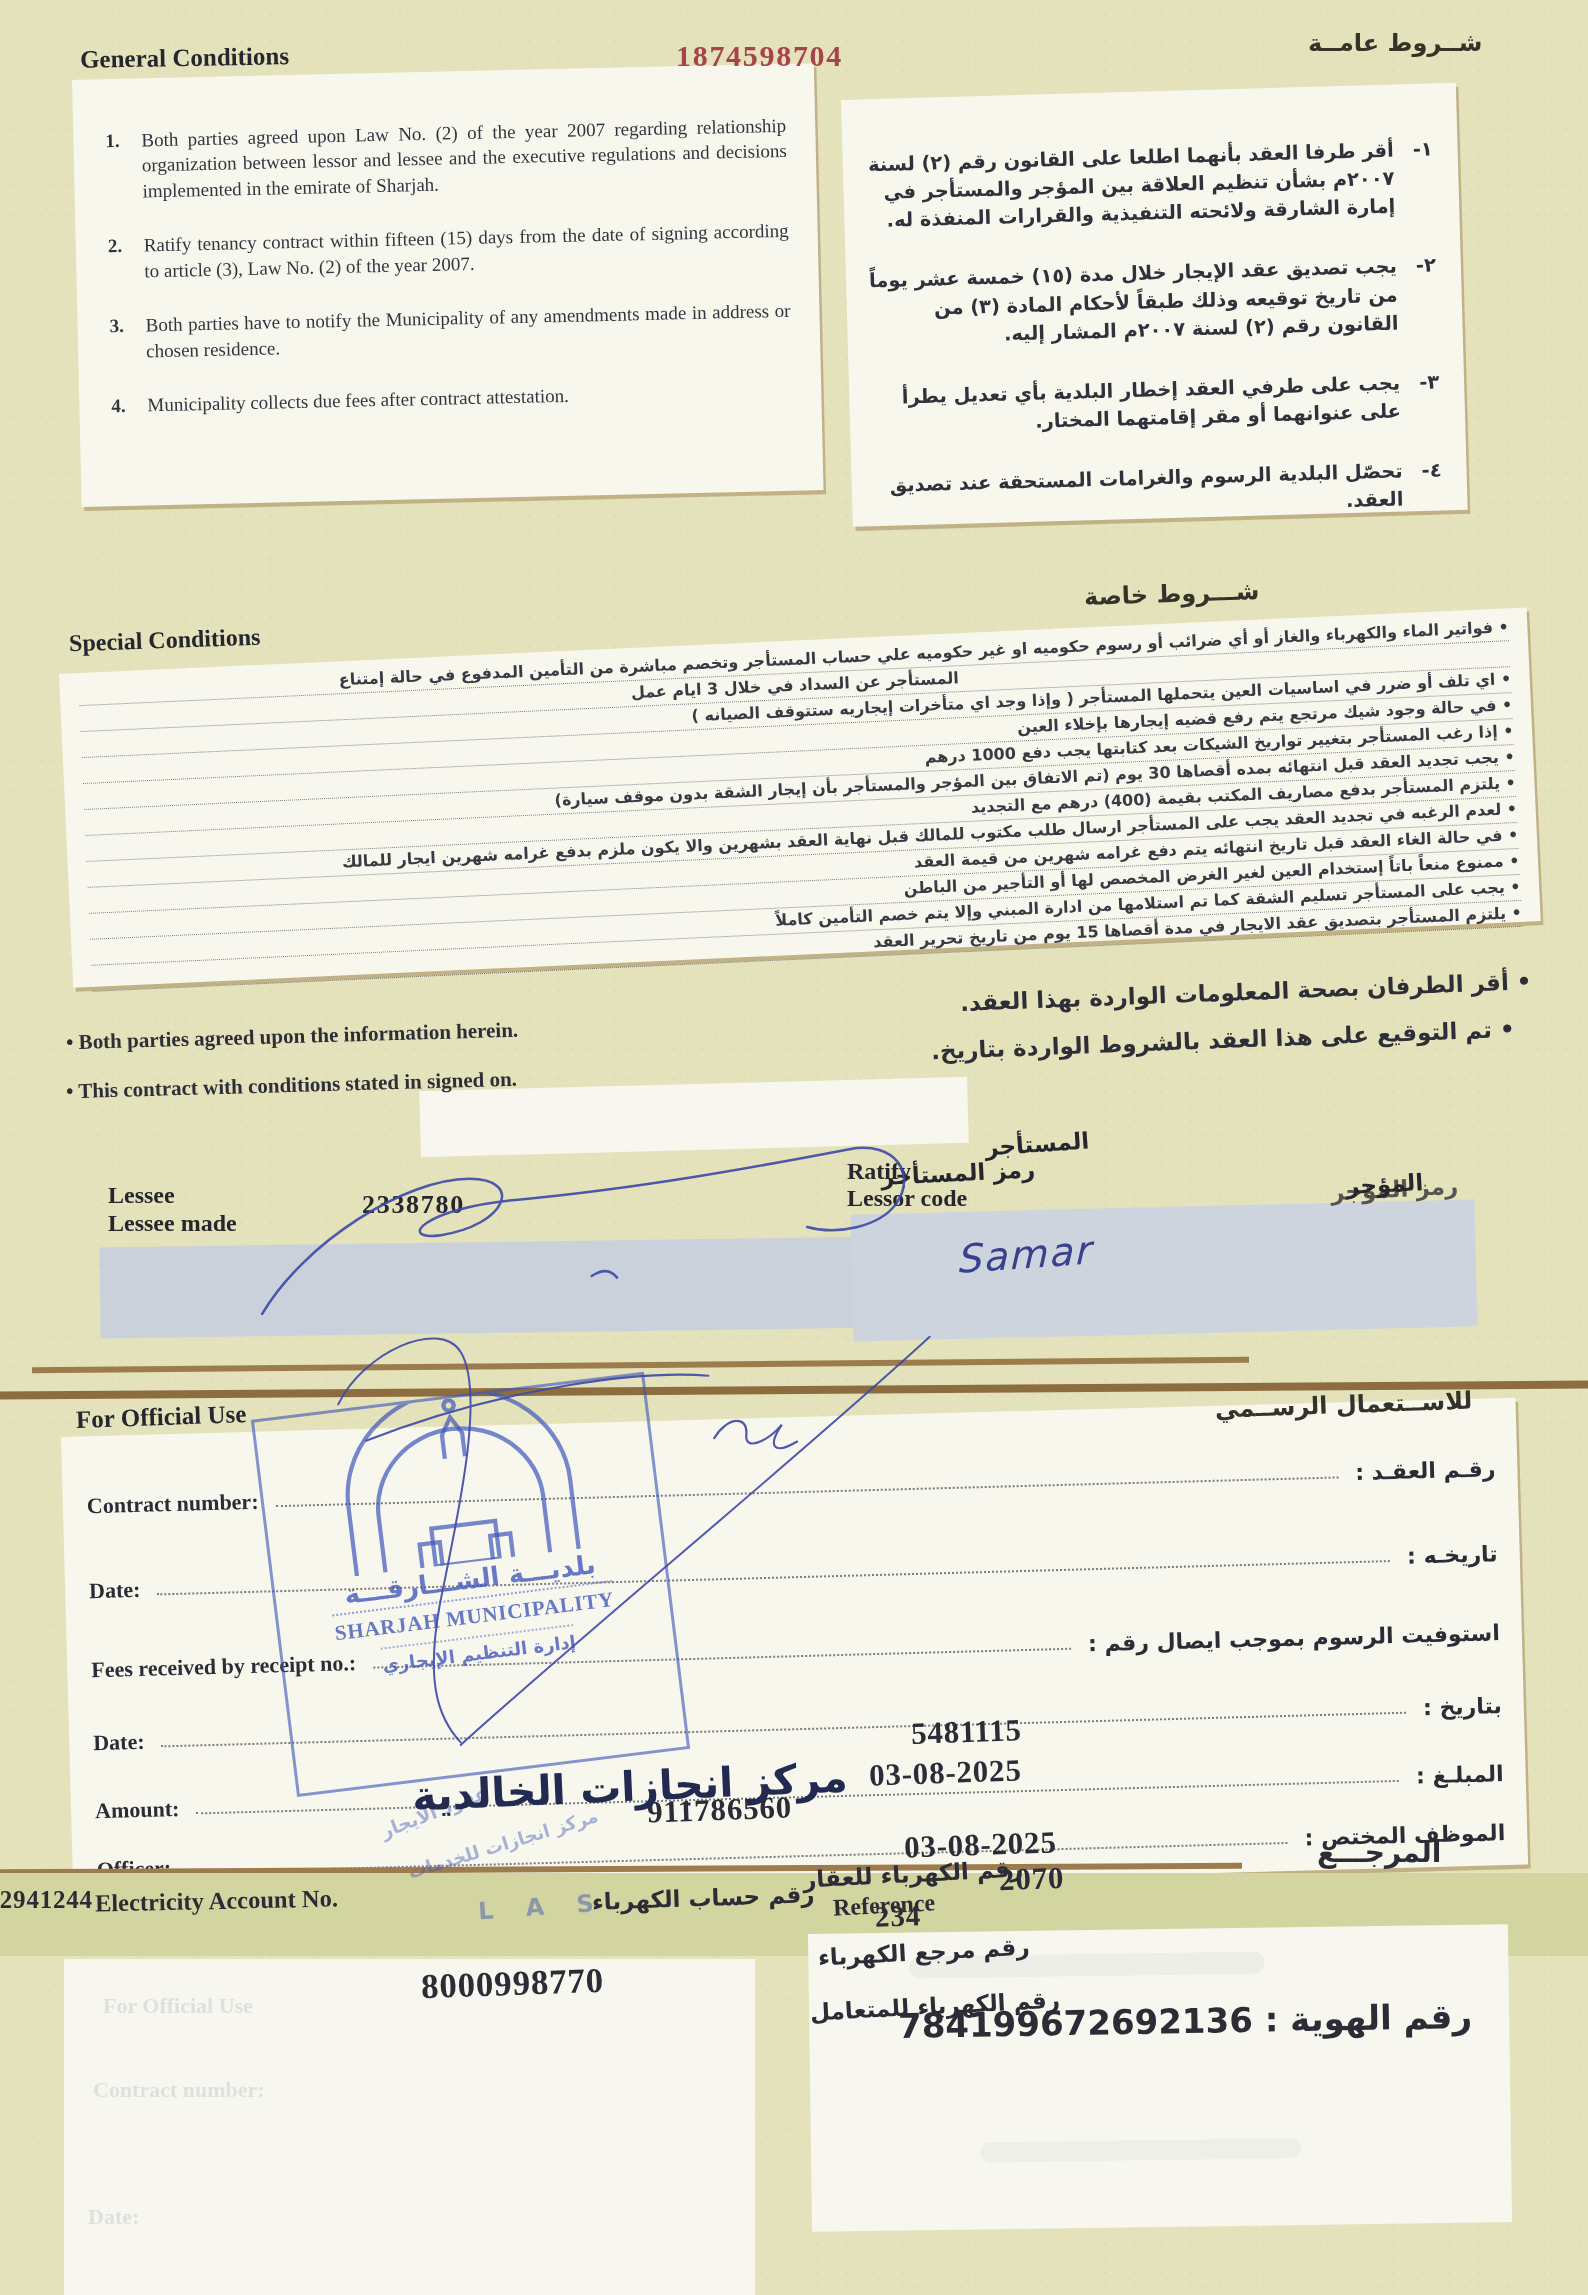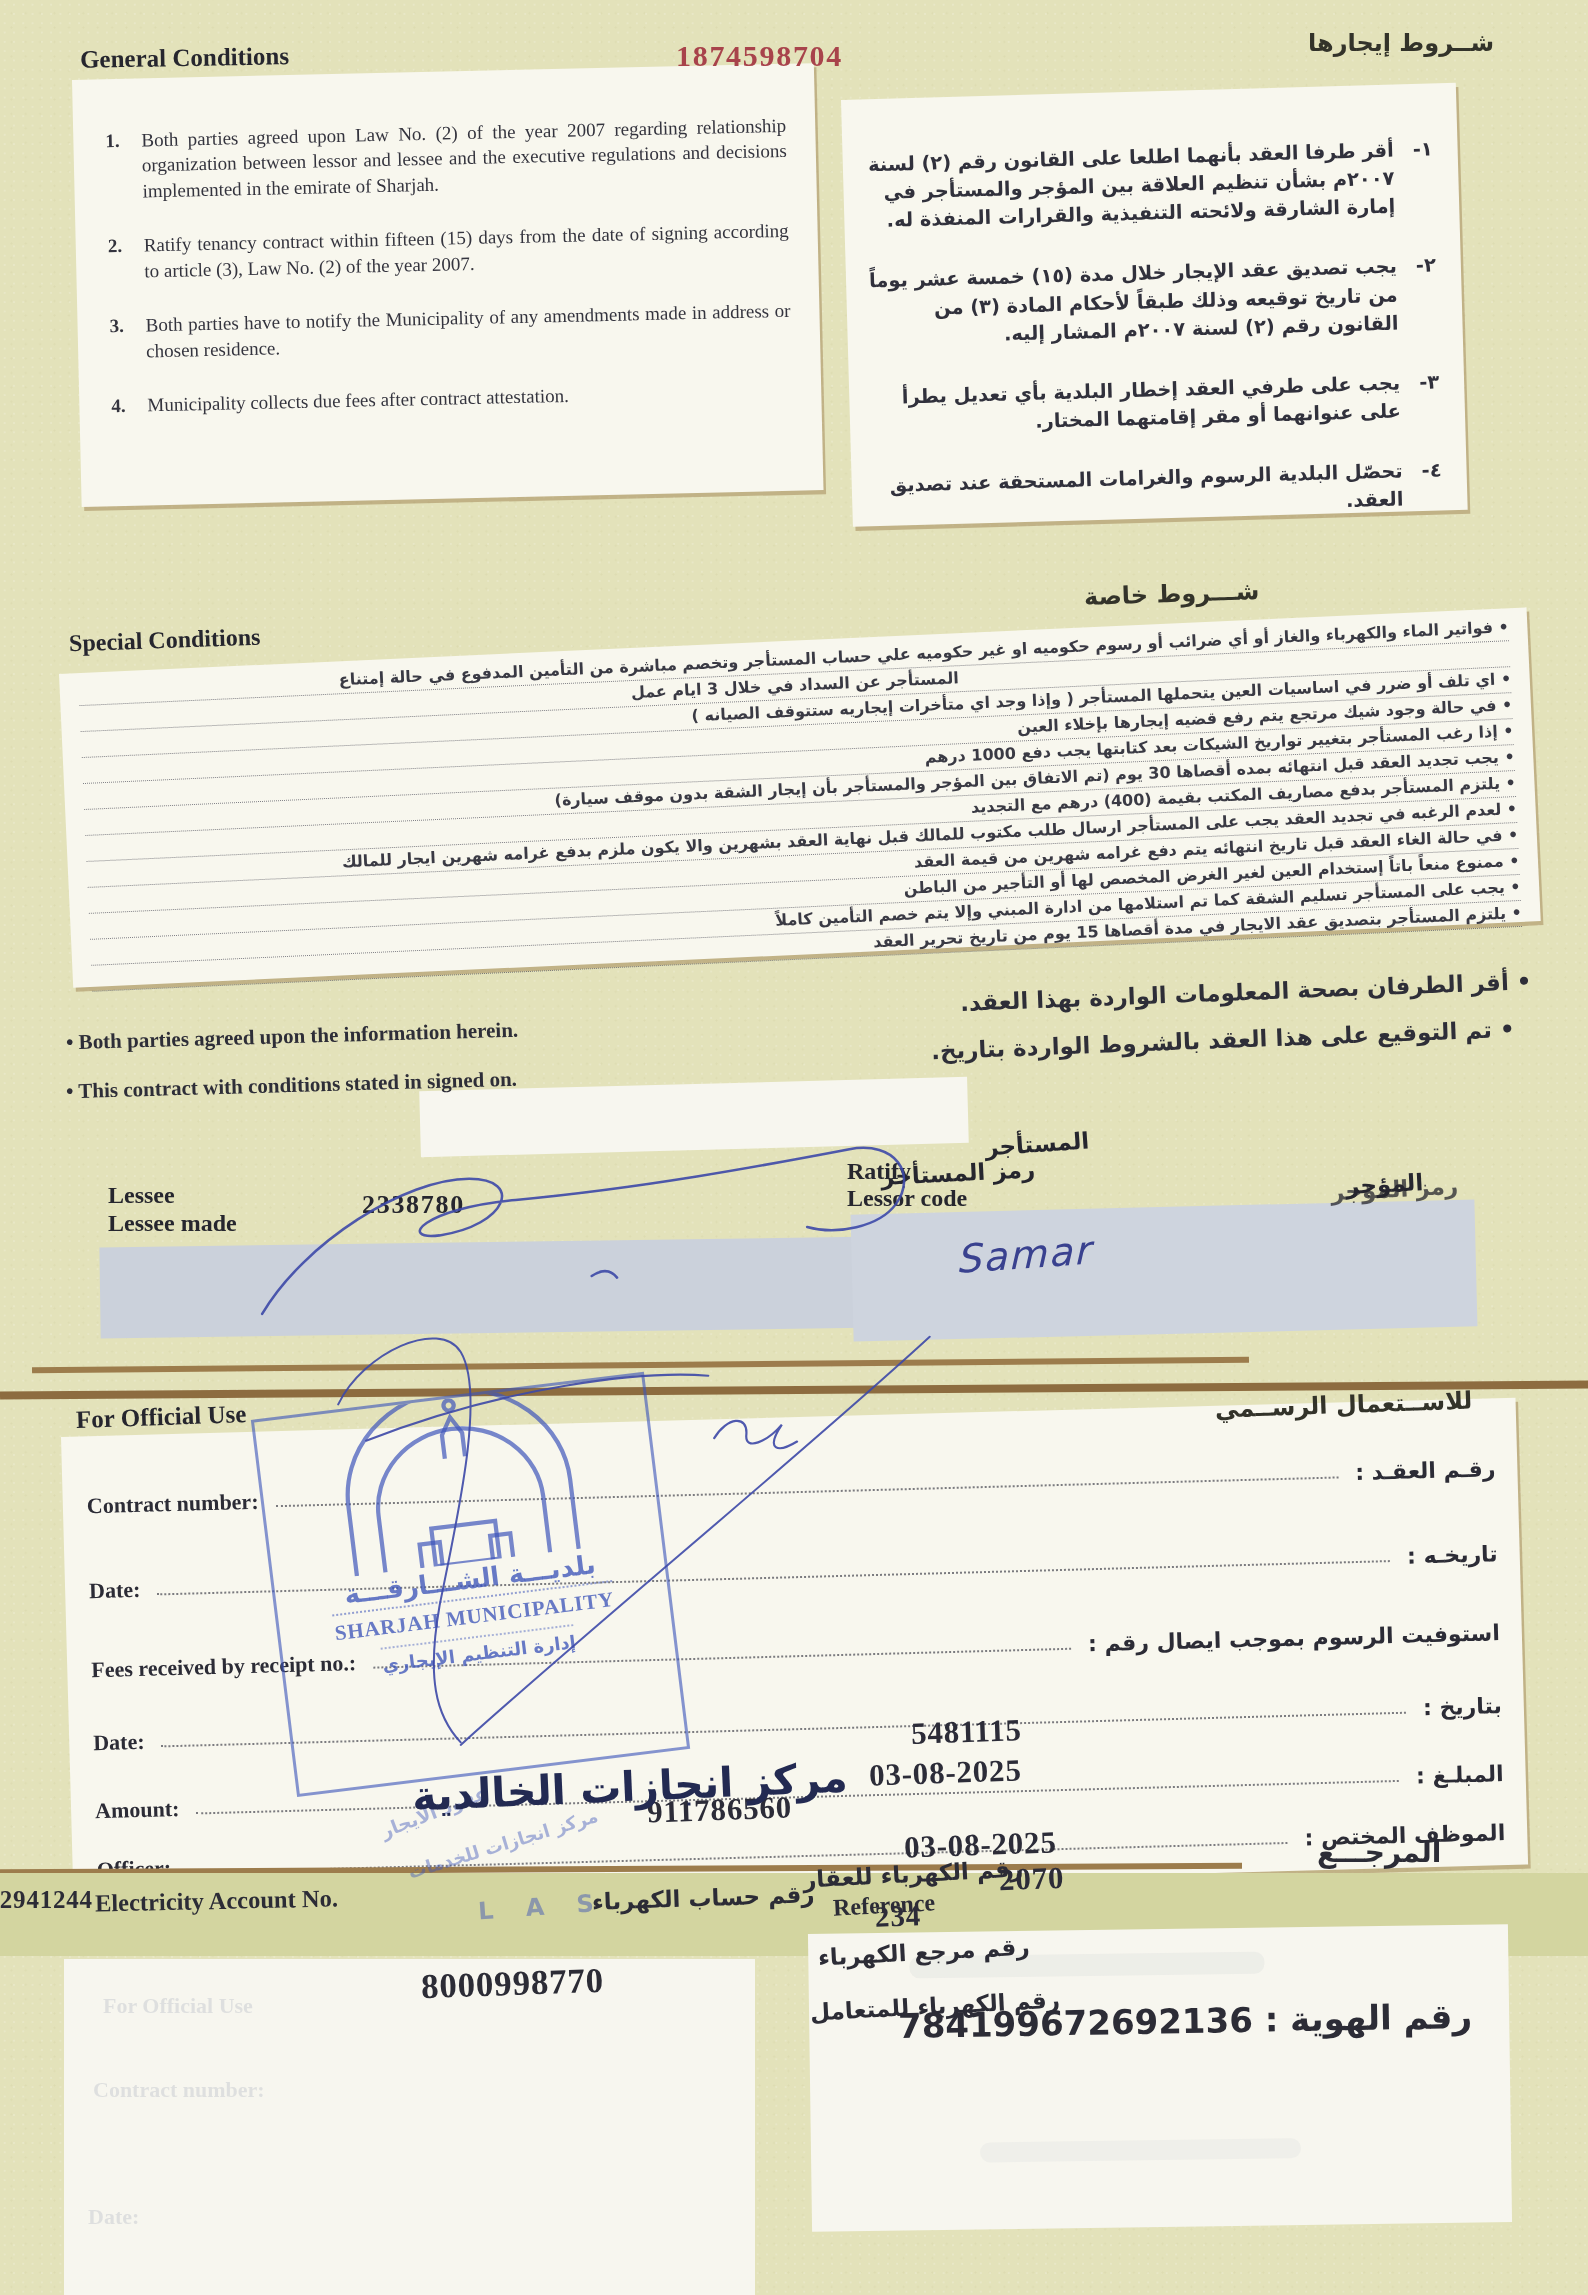--- a/index.html
+++ b/index.html
@@ -63,21 +63,21 @@
   .whitebox{position:absolute;background:#f7f6ef;z-index:1;}
   svg.strokes{position:absolute;left:0;top:0;z-index:6;pointer-events:none;}
 </style>
 </head>
 <body>
 
 <div class="page">
 
   <div class="abs h-en" style="left:80px;top:44px;transform:rotate(-1deg);">General Conditions</div>
   <div class="abs docnum" style="left:676px;top:39px;">1874598704</div>
-  <div class="abs h-ar" style="left:1308px;top:29px;">شــروط إيجارها</div>
+  <div class="abs h-ar" style="left:1308px;top:29px;">شــروط عامــة</div>
 
   <div class="panel" style="left:72px;top:80px;width:742px;height:427px;transform:rotate(-1.3deg);transform-origin:top left;padding:0;">
     <div style="padding:49px 29px 0 32px;">
       <div class="gitem">
         <span class="num">1.</span>
         <span>Both parties agreed upon Law No. (2) of the year 2007 regarding relationship organization between lessor and lessee and the executive regulations and decisions implemented in the emirate of Sharjah.</span>
       </div>
       <div class="gitem">
         <span class="num">2.</span>
         <span>Ratify tenancy contract within fifteen (15) days from the date of signing according to article (3), Law No. (2) of the year 2007.</span>

